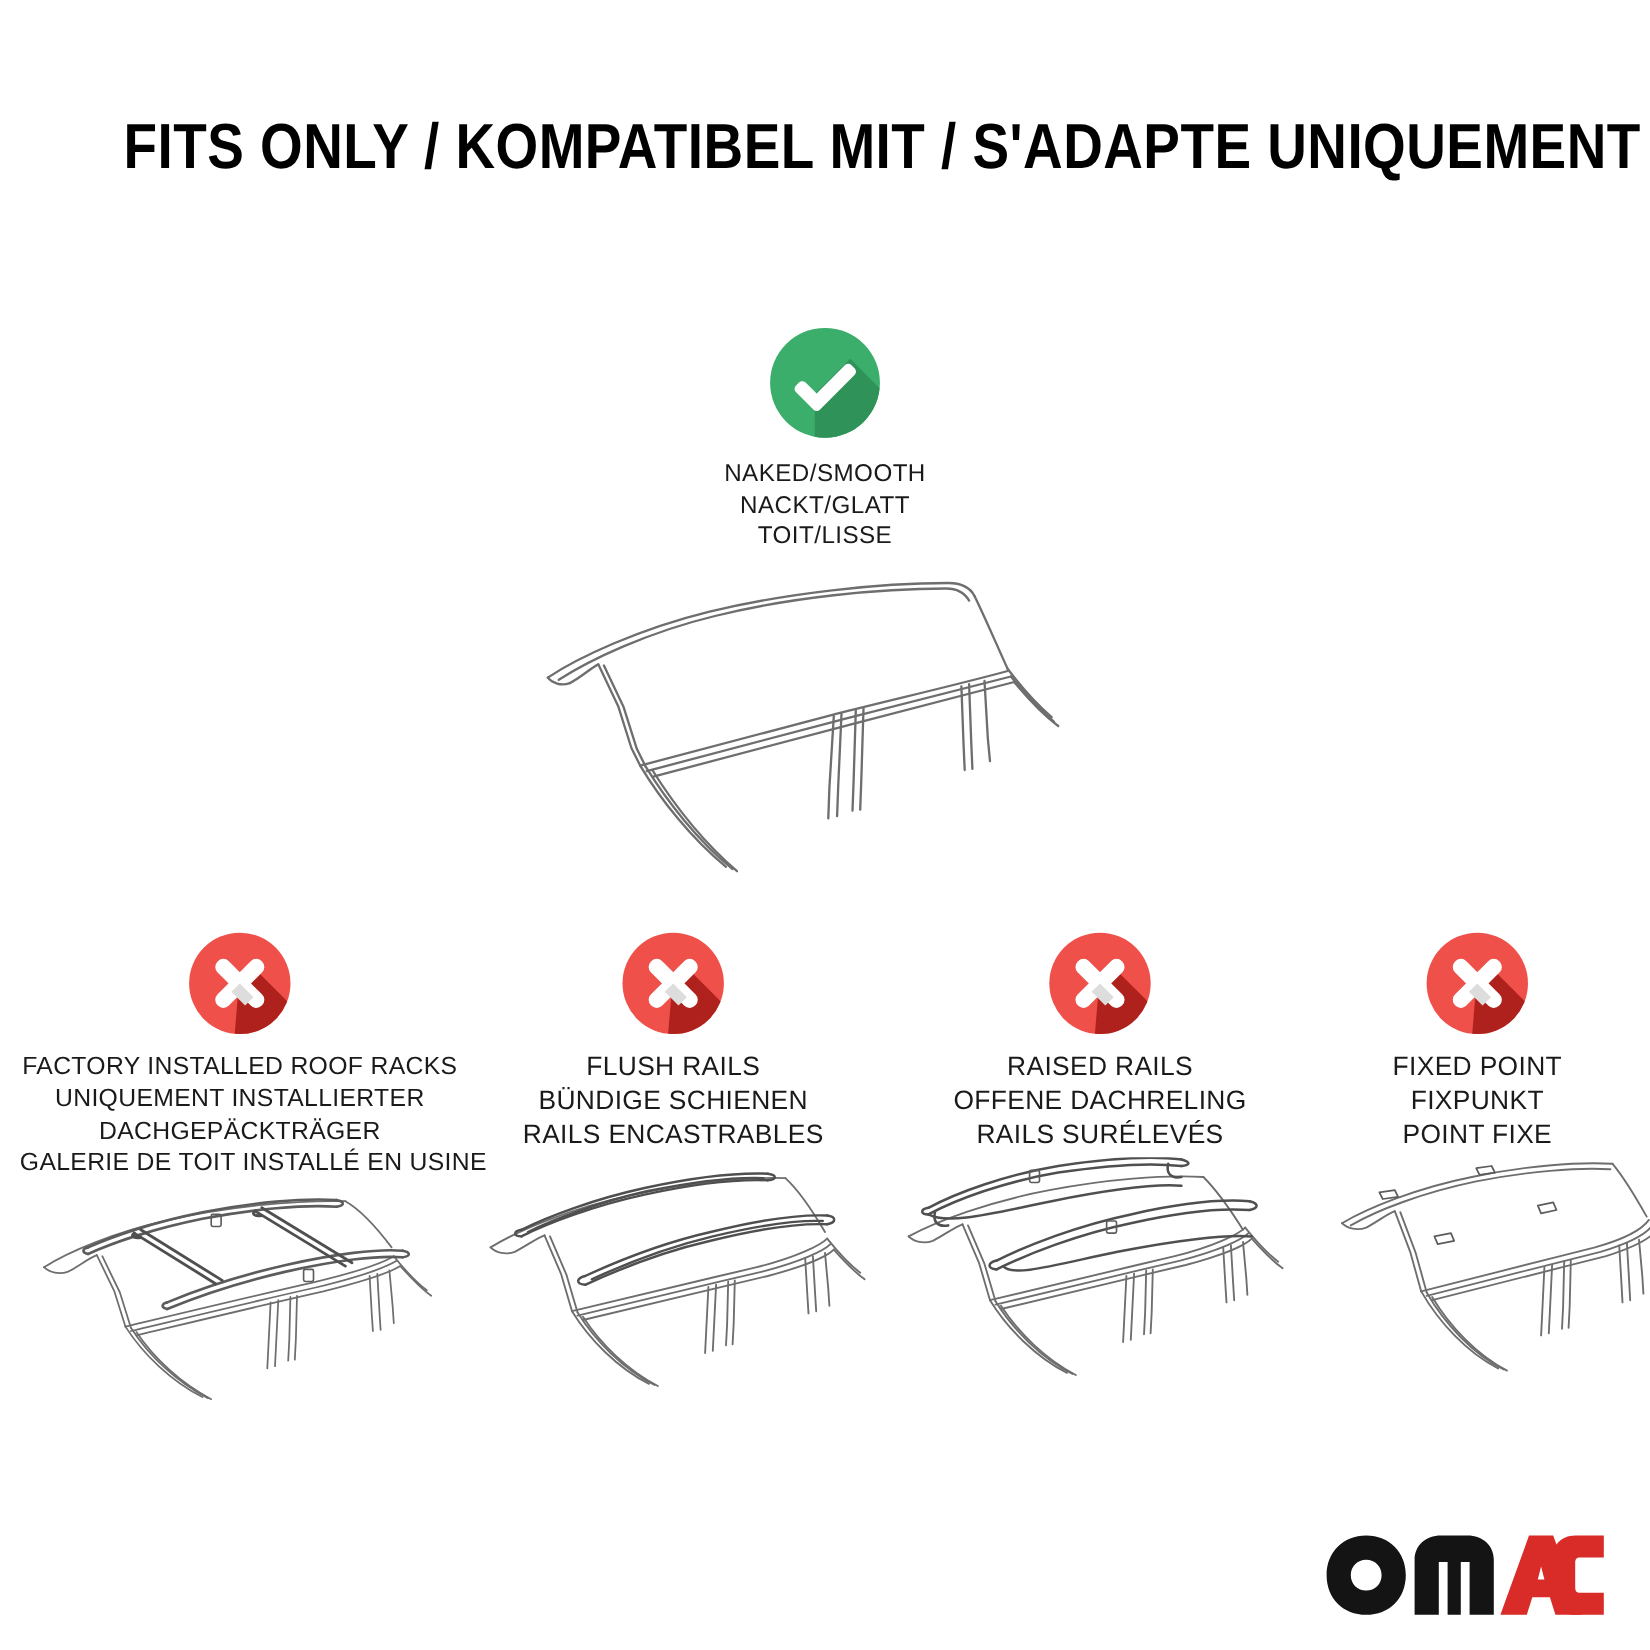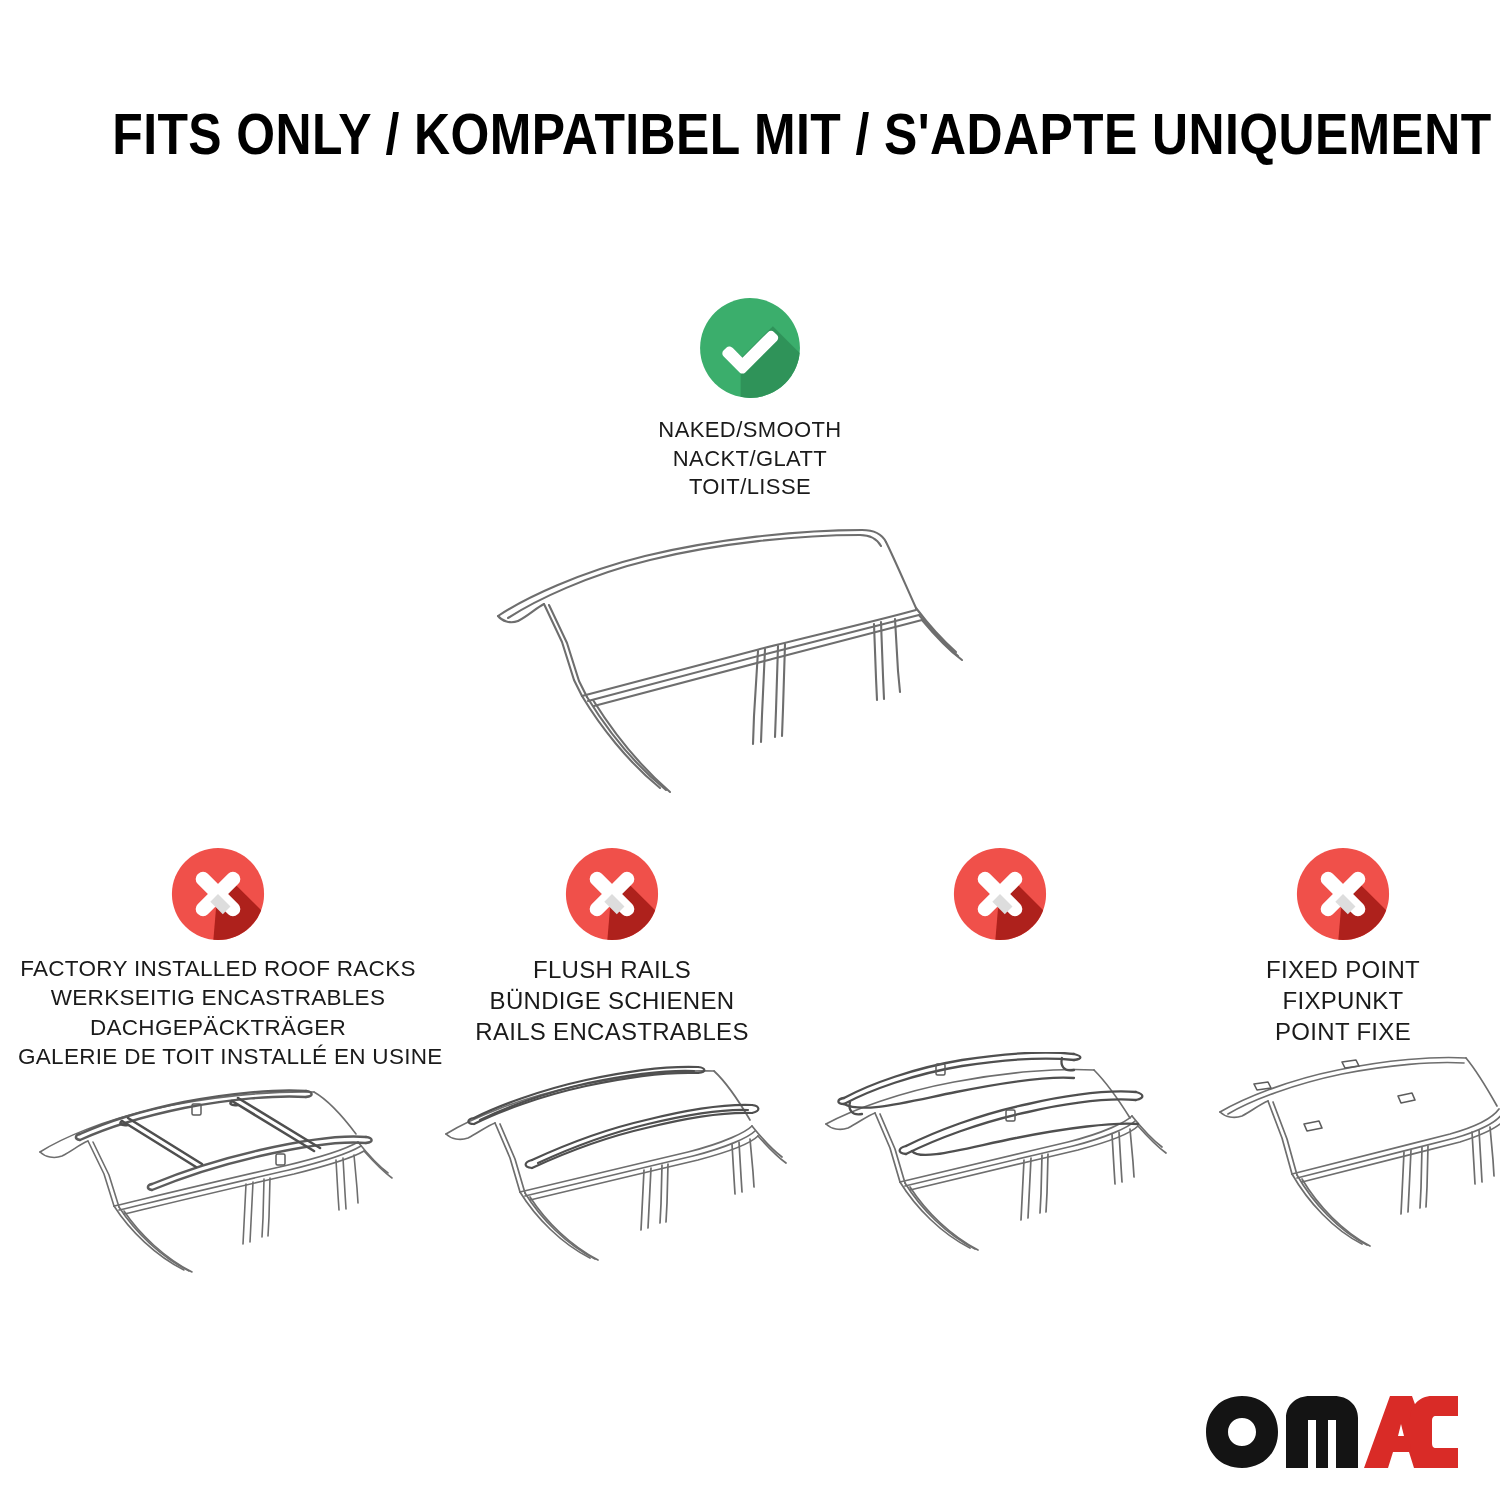--- a/index.html
+++ b/index.html
@@ -202,21 +202,21 @@
           <rect x="42.5" y="20.5" width="15" height="59" rx="7" transform="rotate(-45 50 50)"></rect>
         </g>
         <g clip-path="url(#xc0)">
           <rect x="42.5" y="20.5" width="15" height="59" rx="7" transform="rotate(45 50 50)" fill="#e3e3e3" opacity="0.0"></rect>
           <path d="M50 50 L63 63 L55 71 L42 58 Z" fill="#dddddd"></path>
         </g>
       </svg>
     </div>
     <div class="col-label">
       <div>FACTORY INSTALLED ROOF RACKS</div>
-      <div>WERKSEITIG ENCASTRABLES</div>
+      <div>UNIQUEMENT INSTALLIERTER</div>
       <div>DACHGEPÄCKTRÄGER</div>
       <div>GALERIE DE TOIT INSTALLÉ EN USINE</div>
     </div>
     <div class="col-art art-0">
       <svg viewBox="0 0 400 210" xmlns="http://www.w3.org/2000/svg">
         <g fill="none" stroke="#6e6e6e" stroke-width="1.6" stroke-linecap="round" stroke-linejoin="round">
 
           <path d="M22 88 C44 74 86 56 136 45 C188 33 250 27 296 28"></path>
           <path d="M296 28 C310 36 326 54 338 70"></path>
           <path d="M22 88 C27 93 36 95 44 92 C54 87 62 80 70 77"></path>
@@ -351,20 +351,25 @@
         </g>
         <g fill="#ffffff">
           <rect x="42.5" y="20.5" width="15" height="59" rx="7" transform="rotate(45 50 50)"></rect>
           <rect x="42.5" y="20.5" width="15" height="59" rx="7" transform="rotate(-45 50 50)"></rect>
         </g>
         <g clip-path="url(#xc2)">
             <path d="M50 50 L63 63 L55 71 L42 58 Z" fill="#dddddd"></path>
           </g>
       </svg>
     </div>
+    <div class="col-label">
+      <div>RAISED RAILS</div>
+      <div>OFFENE DACHRELING</div>
+      <div>RAILS SURÉLEVÉS</div>
+    </div>
     <div class="col-art art-2">
       <svg viewBox="0 0 380 212" xmlns="http://www.w3.org/2000/svg">
         <g fill="none" stroke="#6e6e6e" stroke-width="1.7" stroke-linecap="round" stroke-linejoin="round">
           <path d="M16 72 C42 58 90 40 144 30 C196 20 248 16 284 18"></path>
           <path d="M284 18 C296 30 310 50 320 66"></path>
           <path d="M16 72 C21 77 30 79 38 76 C48 71 57 64 65 61"></path>
           <path d="M65 61 L80 96 L90 130"></path>
           <path d="M70 62 L85 97 L95 131"></path>
           <path d="M90 130 C106 156 132 182 160 196"></path>
           <path d="M95 131 C111 157 137 183 165 197"></path>

